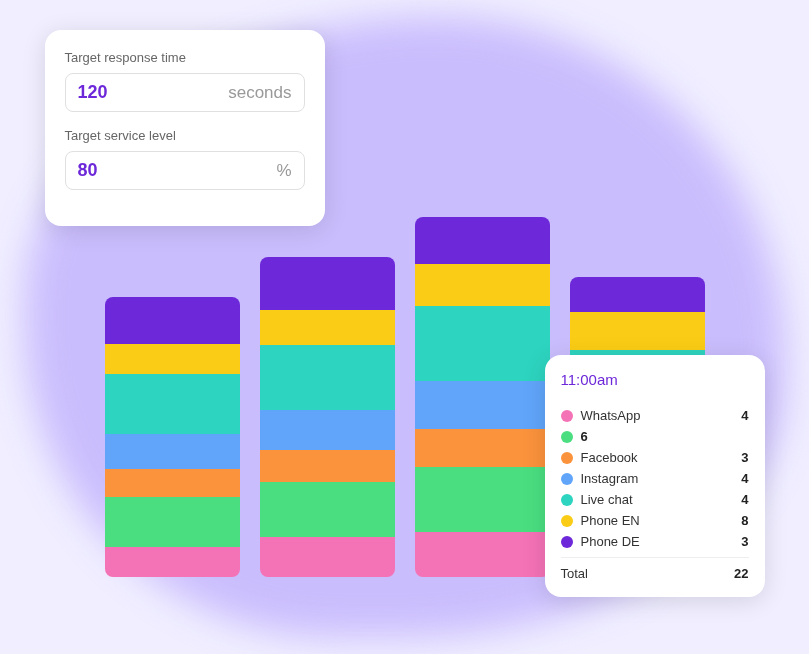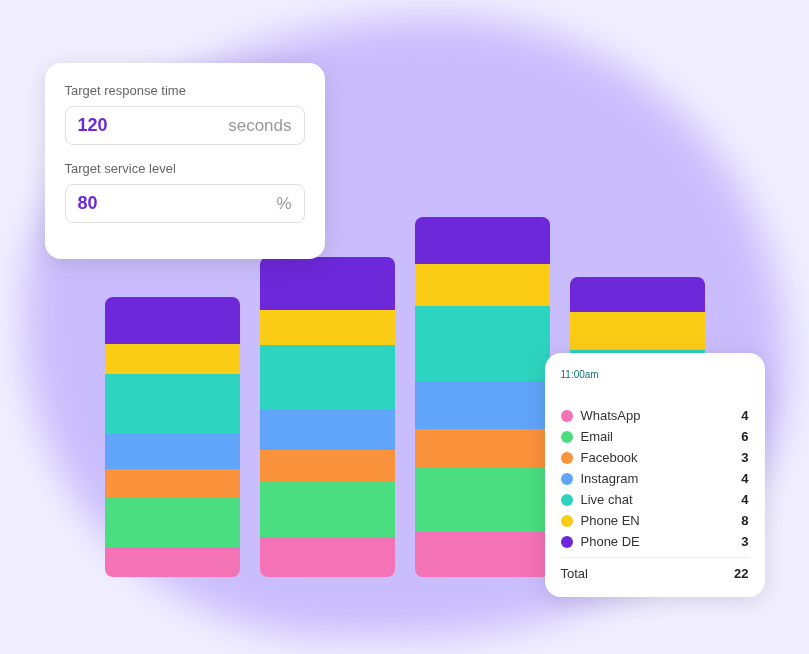--- a/index.html
+++ b/index.html
@@ -64,21 +64,21 @@
       position: absolute;
       background: white;
       border-radius: 16px;
       padding: 20px;
       box-shadow: 0 4px 24px rgba(0,0,0,0.12);
       z-index: 10;
     }
 
     
     .target-card {
-      top: 46px;
+      top: 13px;
       left: 20px;
       width: 280px;
     }
 
     .target-card .card-title {
       font-size: 13px;
       color: #666;
       margin-bottom: 8px;
     }
 
@@ -105,23 +105,23 @@
 
     
     .tooltip-card {
       bottom: 40px;
       right: 20px;
       width: 220px;
       padding: 16px;
     }
 
     .tooltip-card .time-label {
-      font-size: 10px;
-      color: #0f766e;
-      margin-bottom: 28px;
+      font-size: 15px;
+      color: #6d28d9;
+      margin-bottom: 20px;
     }
 
     .tooltip-row {
       display: flex;
       align-items: center;
       margin-bottom: 6px;
       font-size: 13px;
     }
 
     .tooltip-row .dot {
@@ -225,21 +225,20 @@
     <div class="time-label">11:00am</div>
     <div id="tooltip-channels">
 
     <div class="tooltip-row">
           <div class="dot" style="background-color: rgb(244, 114, 182);"></div>
           <span class="channel-name">WhatsApp</span>
           <span class="channel-count">4</span>
         </div>
         <div class="tooltip-row">
           <div class="dot" style="background-color: rgb(74, 222, 128);"></div>
-          <span class="channel-name">Email</span>
           <span class="channel-count">6</span>
         </div>
         <div class="tooltip-row">
           <div class="dot" style="background-color: rgb(251, 146, 60);"></div>
           <span class="channel-name">Facebook</span>
           <span class="channel-count">3</span>
         </div>
         <div class="tooltip-row">
           <div class="dot" style="background-color: rgb(96, 165, 250);"></div>
           <span class="channel-name">Instagram</span>

